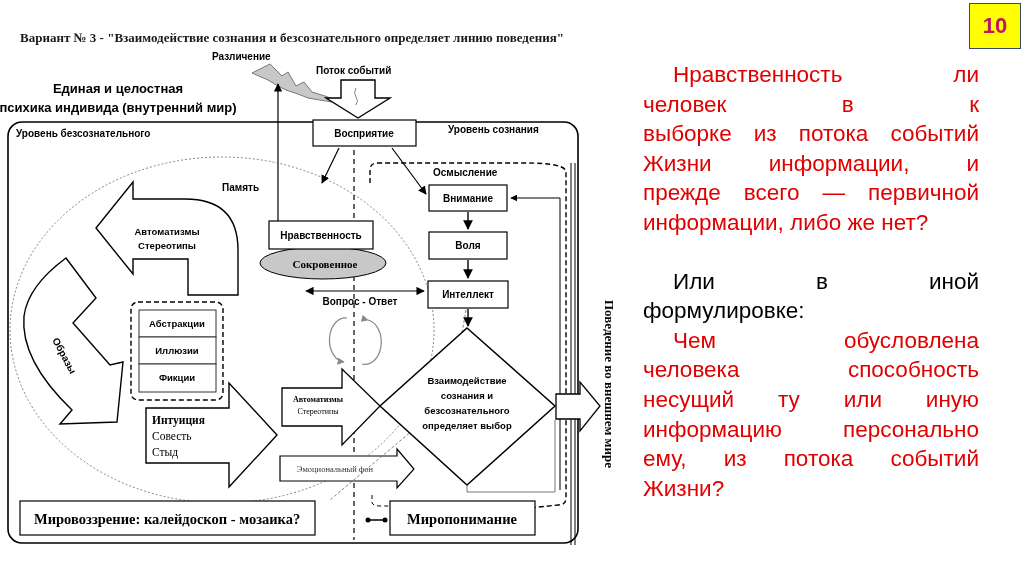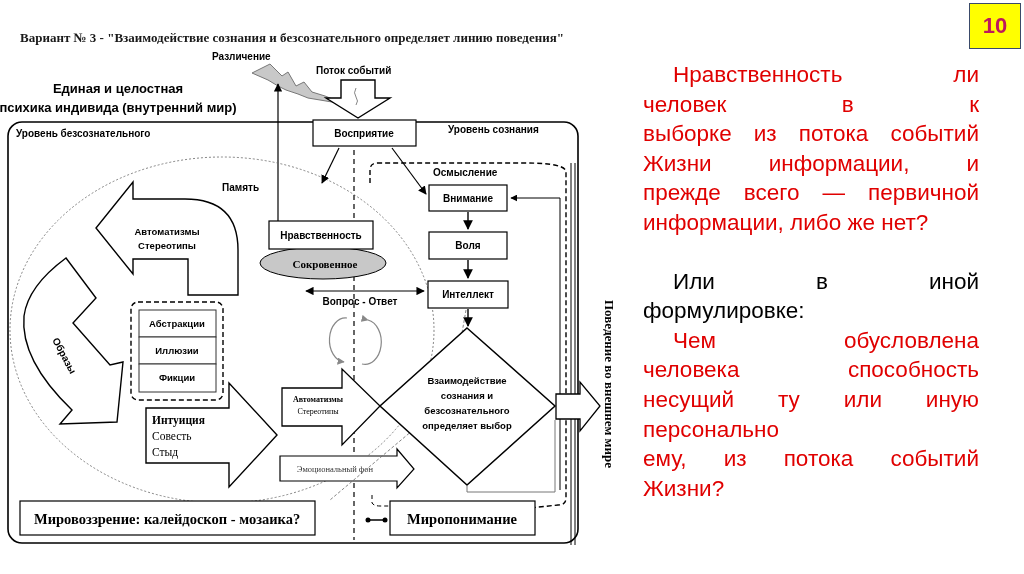--- a/index.html
+++ b/index.html
@@ -199,20 +199,21 @@
         <span>человека</span>
         <span>способность</span>
       </div>
       <div class="red jl">
         <span>несущий</span>
         <span>ту</span>
         <span>или</span>
         <span>иную</span>
       </div>
       <div class="red jl">
+        <span>информацию</span>
         <span>персонально</span>
       </div>
       <div class="red jl">
         <span>ему,</span>
         <span>из</span>
         <span>потока</span>
         <span>событий</span>
       </div>
       <div class="red"><span>Жизни?</span></div>
     </div>

